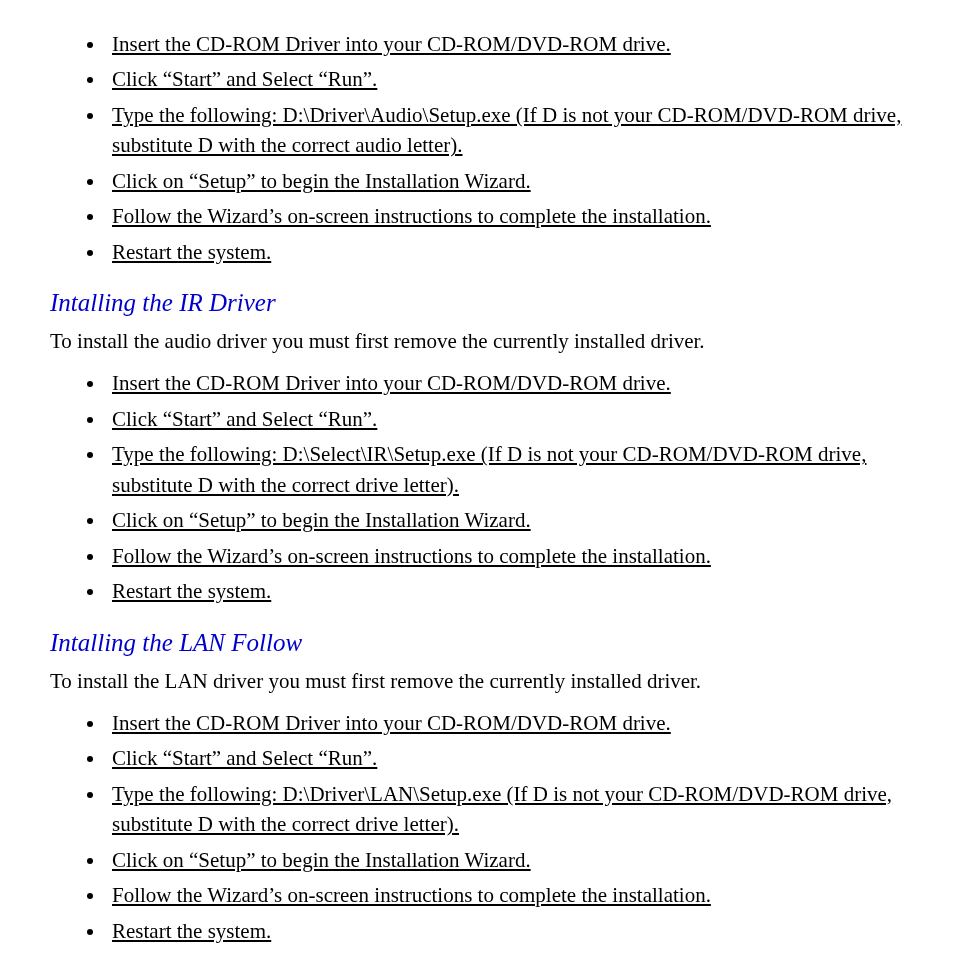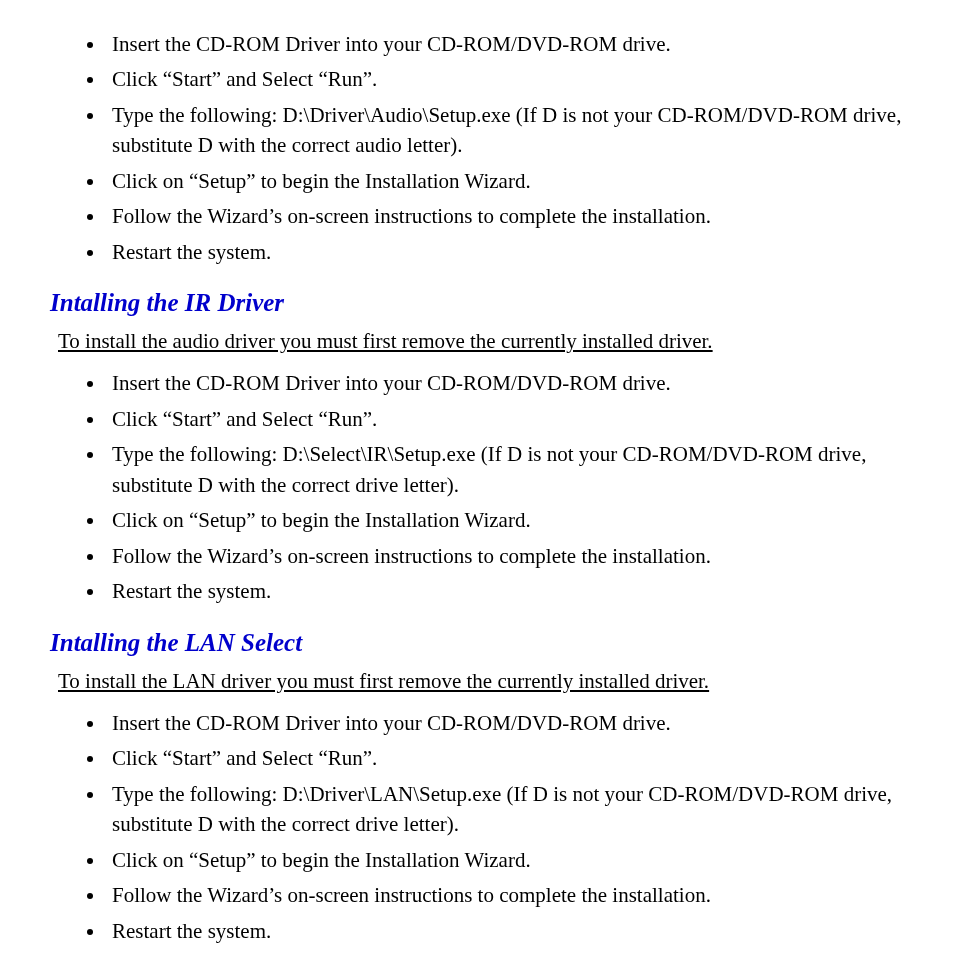--- a/index.html
+++ b/index.html
@@ -9,37 +9,37 @@
     background: #fff;
     margin: 0;
     padding: 24px 50px 20px 50px;
     width: 963px;
     box-sizing: border-box;
   }
   ul.bullets {
     list-style-type: disc;
     margin: 0 0 22px 0;
     padding-left: 56px;
+    text-decoration: underline;
   }
   ul.bullets li {
     padding-left: 6px;
     margin: 5px 0;
     line-height: 1.45;
   }
   h2.section-heading {
     color: #0000cc;
     font-style: italic;
-    font-weight: bold;
+    font-weight: normal;
     font-size: 25px;
     margin: 18px 0 10px 0;
   }
   p.intro {
-    margin: 8px 0 12px 8px;
+    margin: 8px 0 12px 0;
     line-height: 1.4;
-    text-decoration: underline;
   }
 </style>
 </head>
 <body>
 
 <ul class="bullets">
   <li>Insert the CD-ROM Driver into your CD-ROM/DVD-ROM drive.</li>
   <li>Click “Start” and Select “Run”.</li>
   <li>Type the following: D:\Driver\Audio\Setup.exe (If D is not your CD-ROM/DVD-ROM drive, substitute D with the correct audio letter).</li>
   <li>Click on “Setup” to begin the Installation Wizard.</li>
@@ -51,21 +51,21 @@
 <p class="intro">To install the audio driver you must first remove the currently installed driver.</p>
 <ul class="bullets">
   <li>Insert the CD-ROM Driver into your CD-ROM/DVD-ROM drive.</li>
   <li>Click “Start” and Select “Run”.</li>
   <li>Type the following: D:\Select\IR\Setup.exe (If D is not your CD-ROM/DVD-ROM drive, substitute D with the correct drive letter).</li>
   <li>Click on “Setup” to begin the Installation Wizard.</li>
   <li>Follow the Wizard’s on-screen instructions to complete the installation.</li>
   <li>Restart the system.</li>
 </ul>
 
-<h2 class="section-heading">Intalling the LAN Select</h2>
+<h2 class="section-heading">Intalling the LAN Follow</h2>
 <p class="intro">To install the LAN driver you must first remove the currently installed driver.</p>
 <ul class="bullets">
   <li>Insert the CD-ROM Driver into your CD-ROM/DVD-ROM drive.</li>
   <li>Click “Start” and Select “Run”.</li>
   <li>Type the following: D:\Driver\LAN\Setup.exe (If D is not your CD-ROM/DVD-ROM drive, substitute D with the correct drive letter).</li>
   <li>Click on “Setup” to begin the Installation Wizard.</li>
   <li>Follow the Wizard’s on-screen instructions to complete the installation.</li>
   <li>Restart the system.</li>
 </ul>
 

